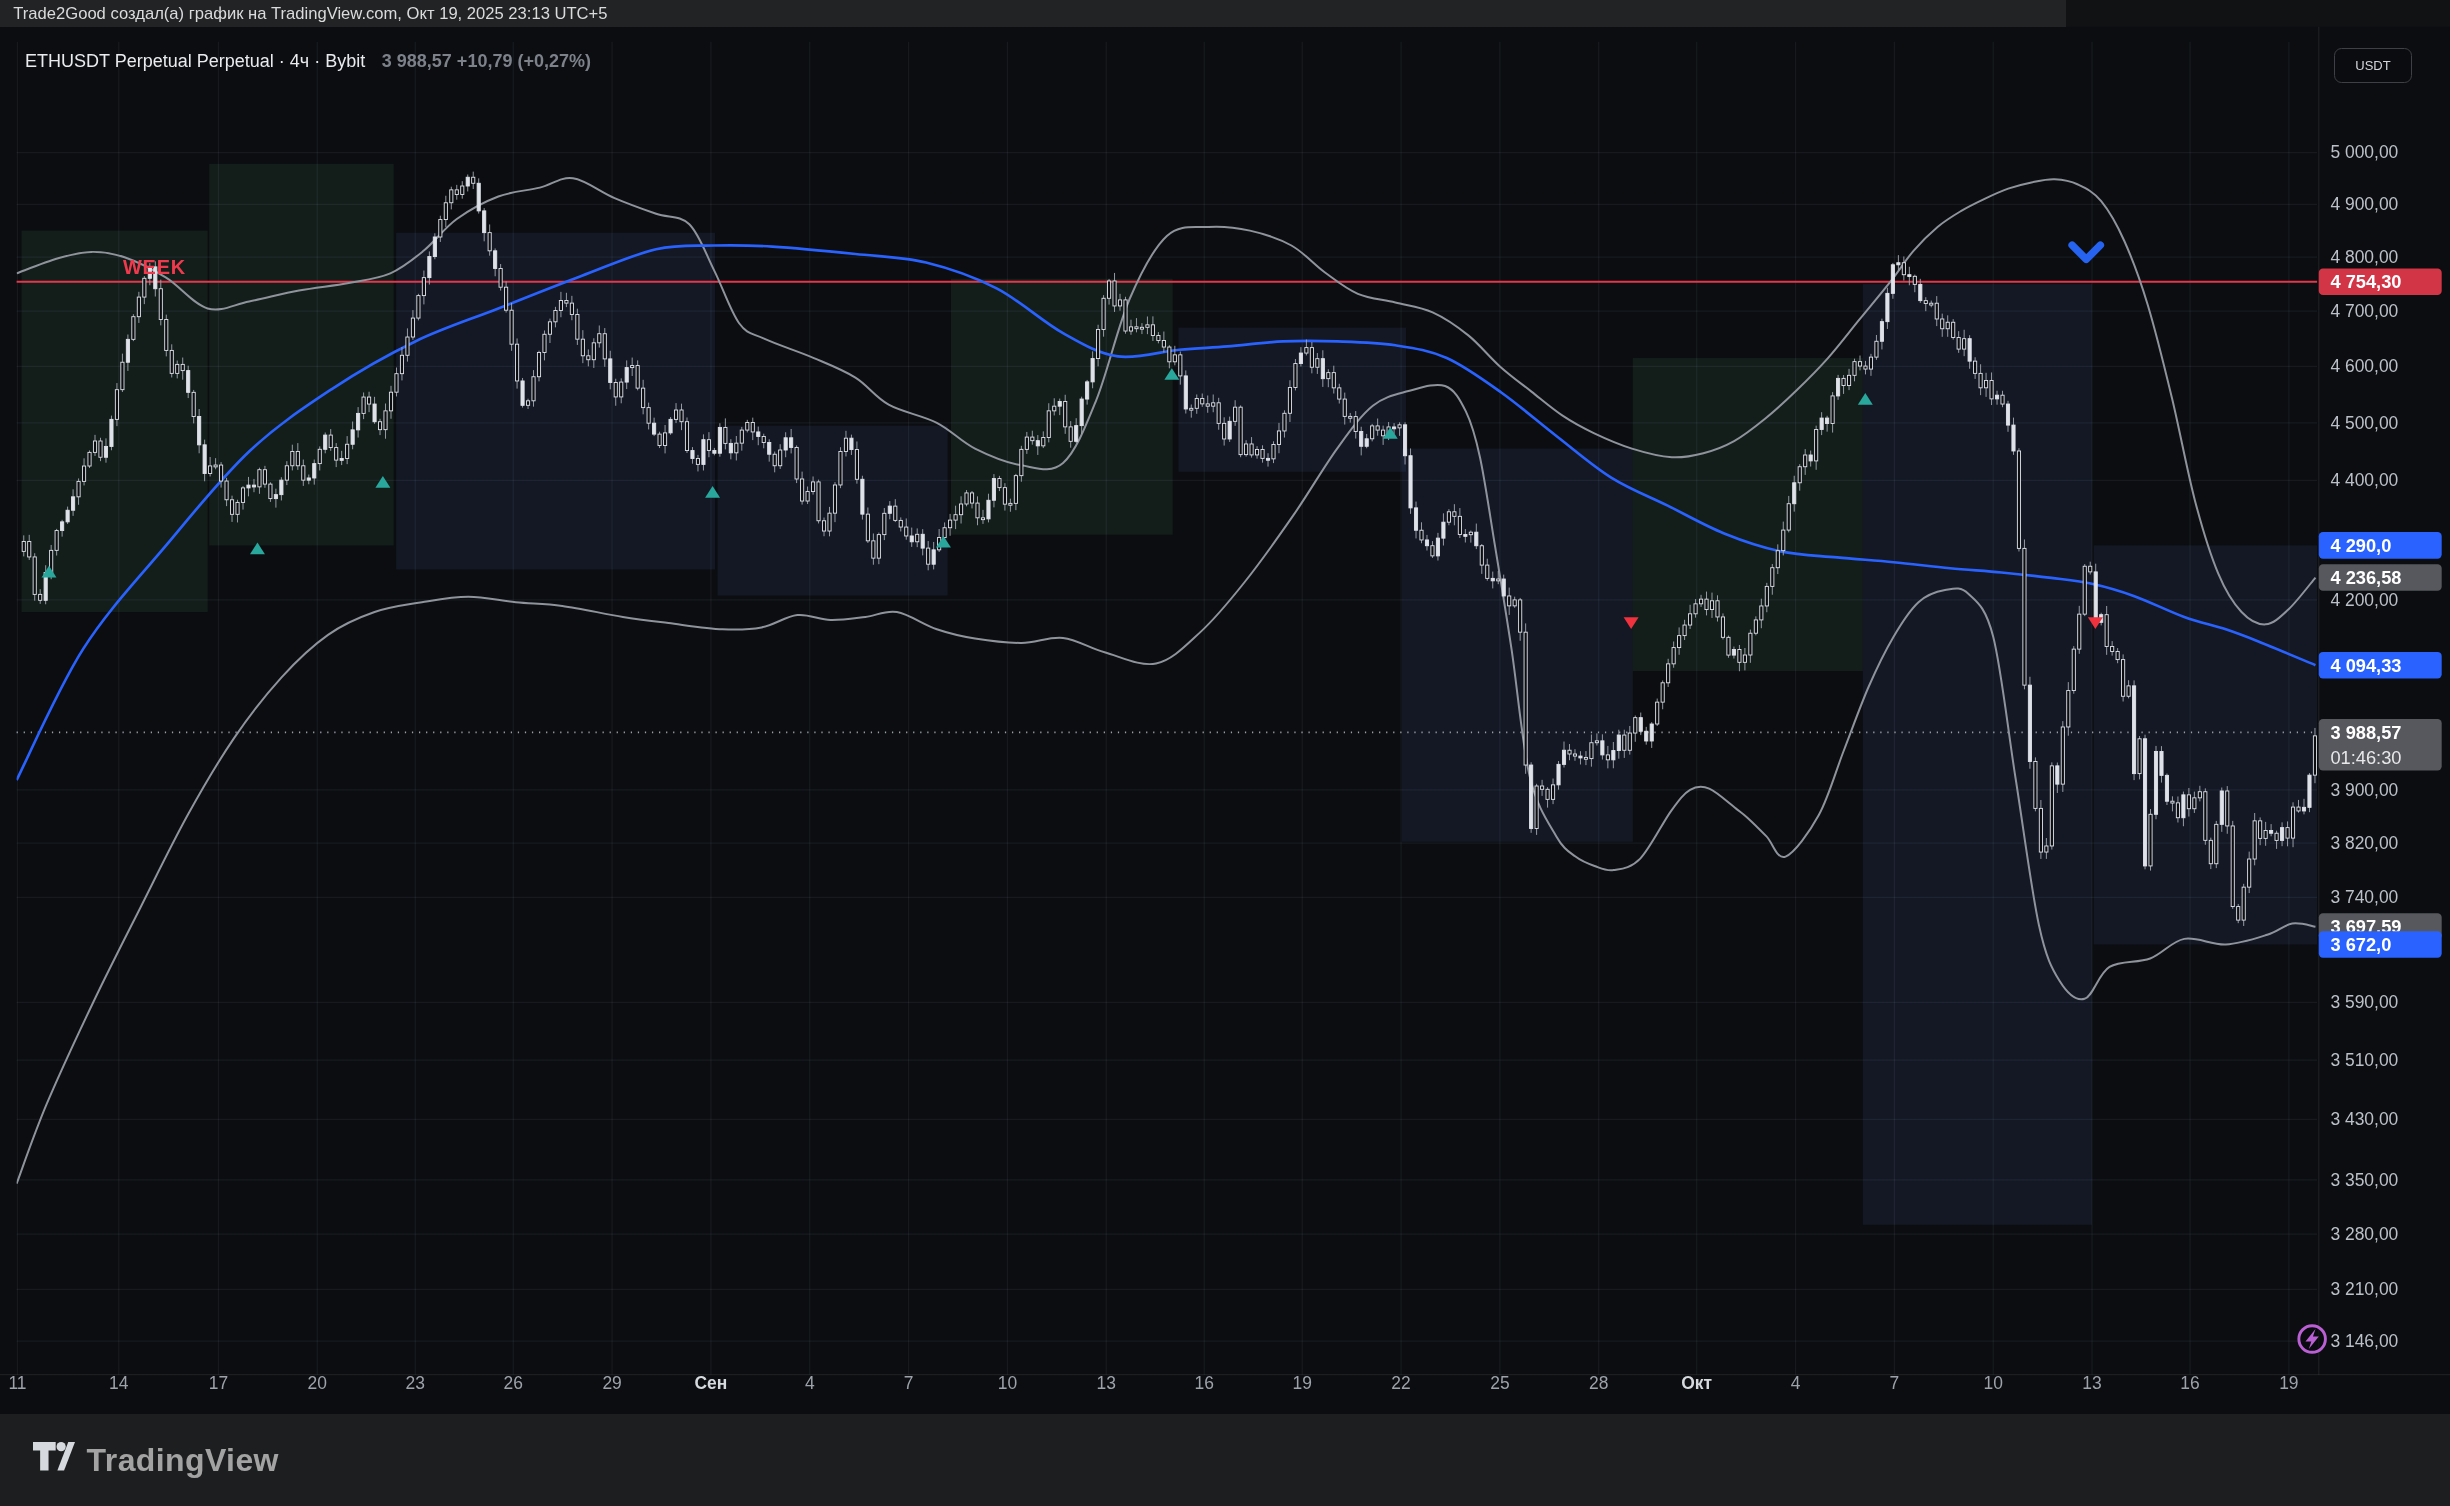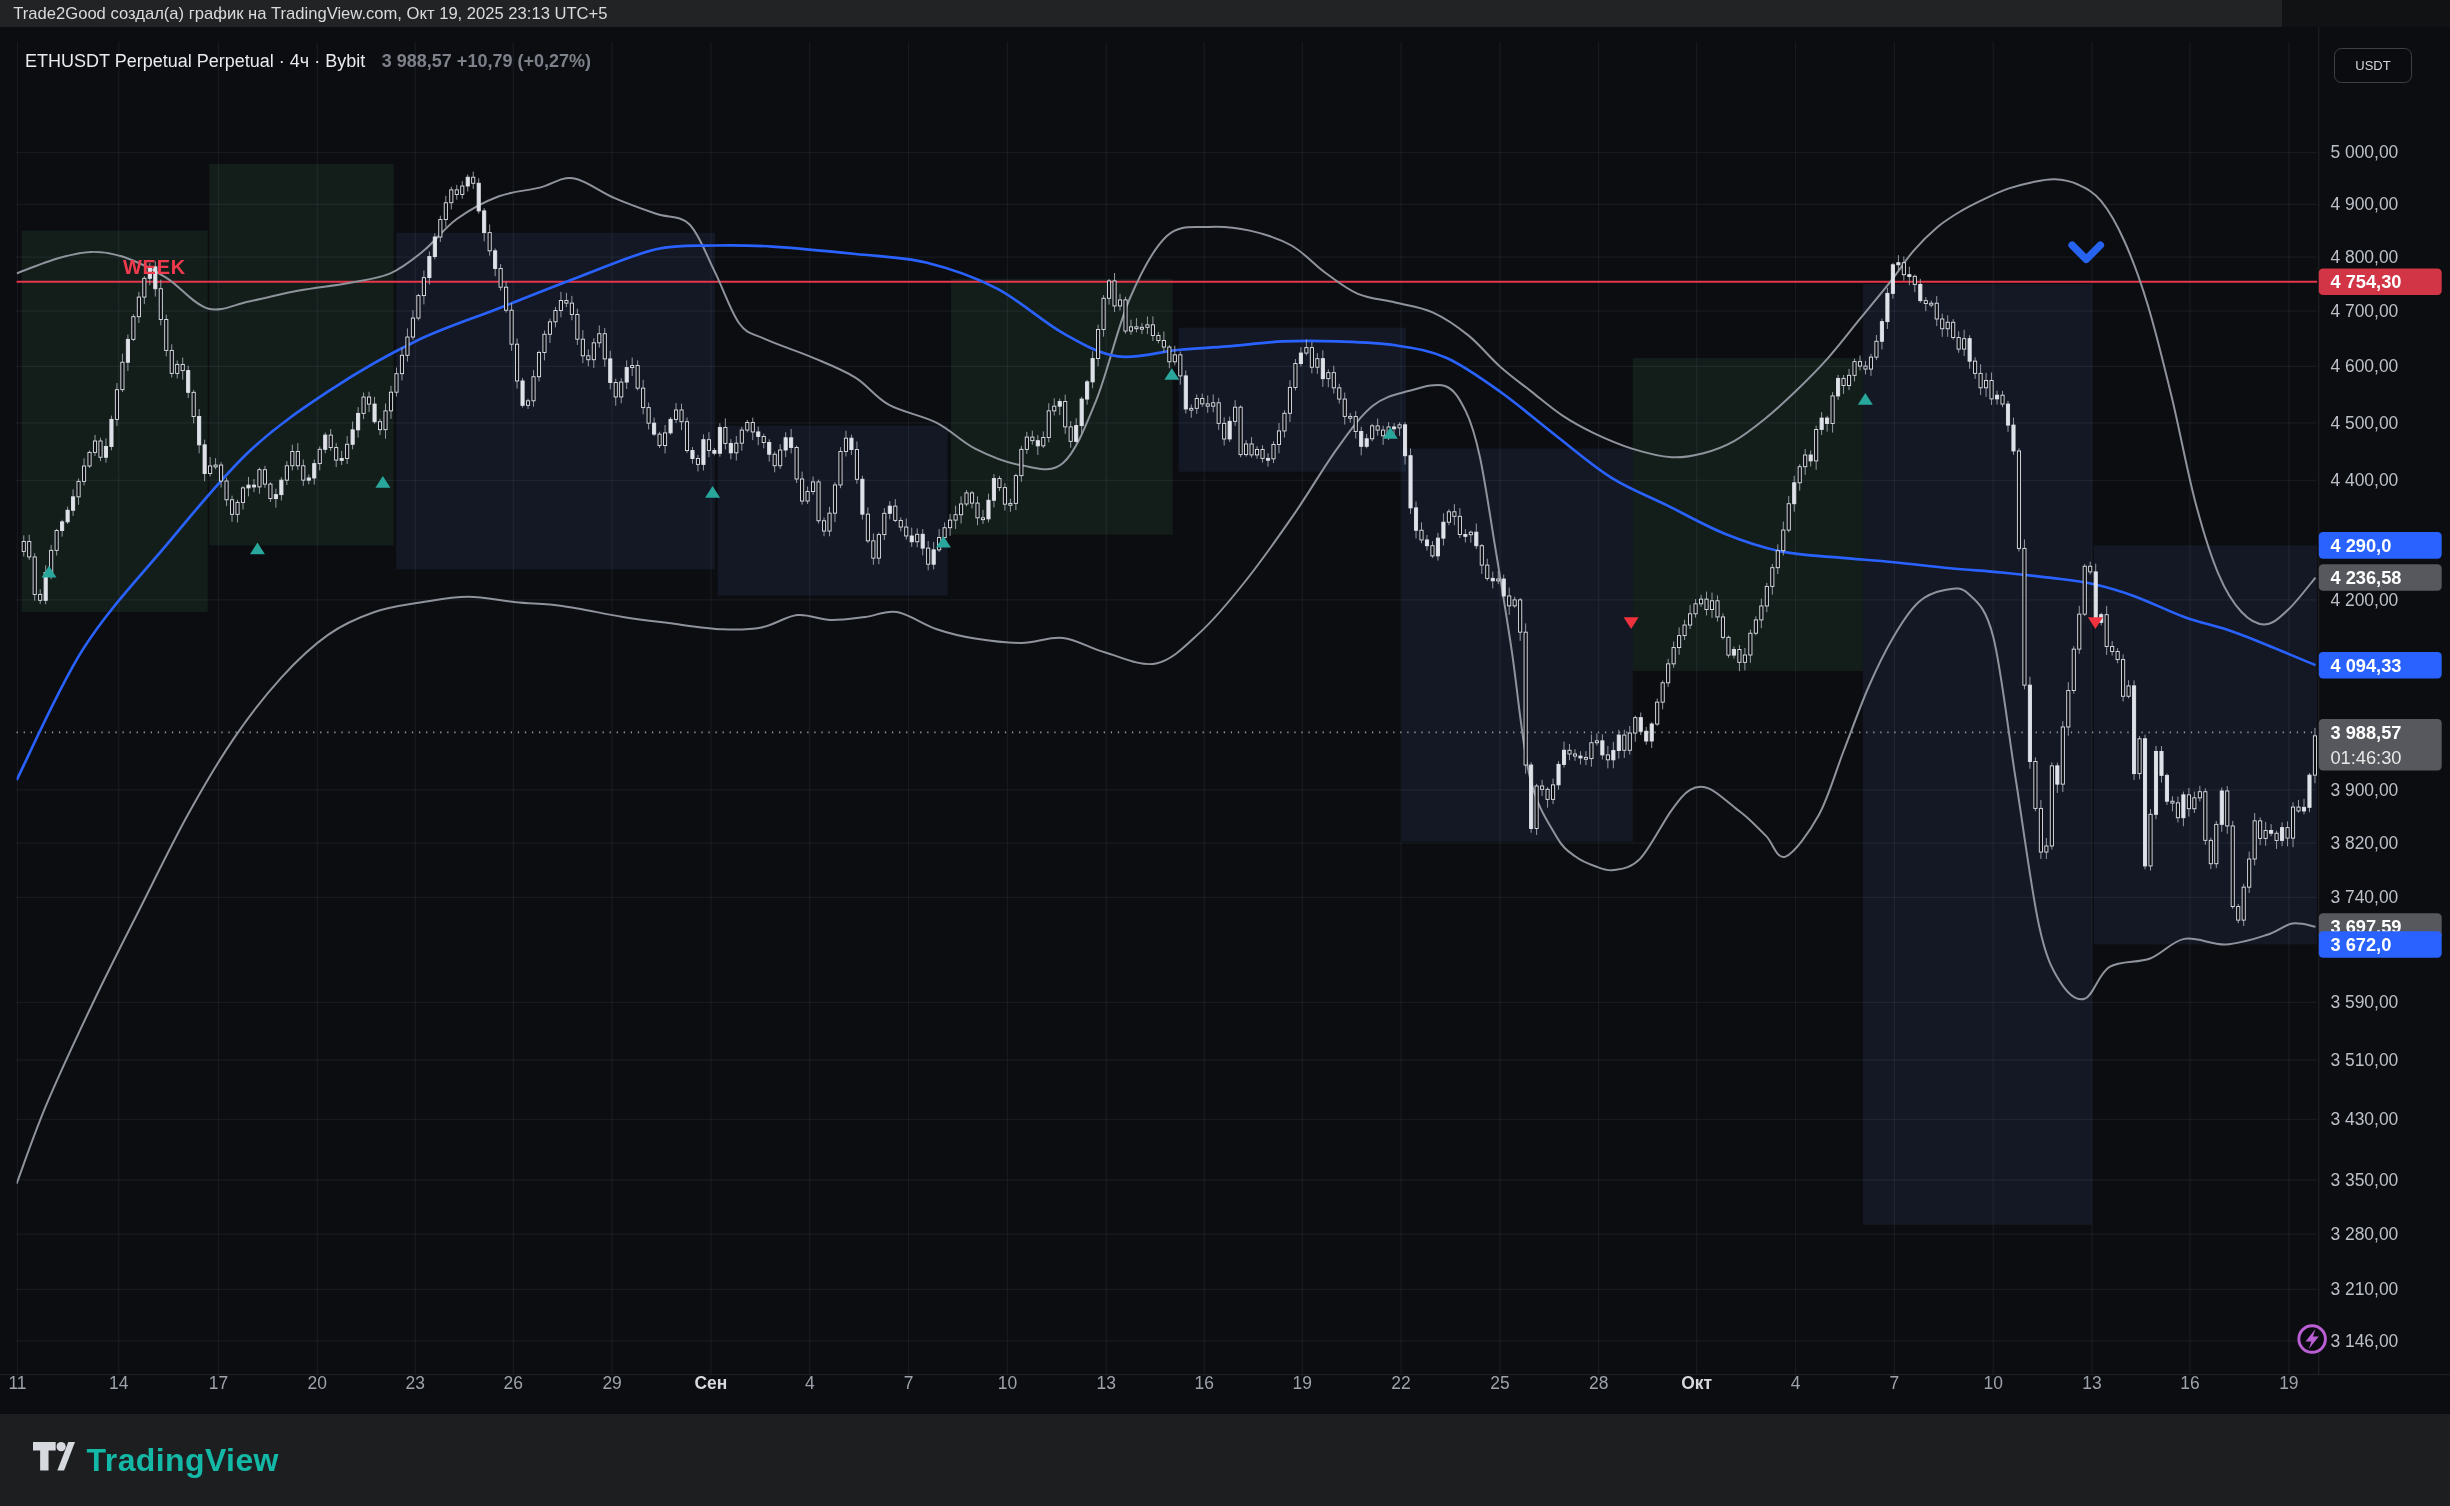--- a/index.html
+++ b/index.html
@@ -1,30 +1,30 @@
 <!DOCTYPE html>
 <html style="font-size:13.3px"><head>
 <meta charset="utf-8">
 <style>
   html,body{margin:0;padding:0;background:#111214;}
   body{width:2450px;height:1507px;position:relative;overflow:hidden;
        font-family:"Liberation Sans",sans-serif;-webkit-font-smoothing:antialiased;}
-  #top-bar{position:absolute;left:0;top:0;width:2282px;height:26.6px;background:#222324;z-index:5;}
+  #top-bar{position:absolute;left:0;top:0;width:2066px;height:26.6px;background:#222324;z-index:5;}
   #top-bar span{display:block;padding-left:13.3px;line-height:28px;font-size:16.6px;font-weight:500;color:#dadbdc;}
   #chart-svg{position:absolute;left:0;top:0;z-index:1;}
   #symbol-header{position:absolute;left:25px;top:51px;z-index:6;font-size:18px;white-space:nowrap;}
   #symbol-header .title{color:#e9ebee;font-weight:500;}
   #symbol-header .quote{color:#7d818a;margin-left:11.6px;font-weight:700;}
   #usdt-button{position:absolute;right:38px;top:48px;z-index:6;min-width:76px;height:33px;
       border:1.2px solid #3e4045;border-radius:7.5px;background:rgba(10,10,12,0.25);
       color:#d2d5db;font-size:13px;font-weight:500;display:flex;align-items:center;justify-content:center;cursor:pointer;}
   #footer{position:absolute;left:0;top:1414px;width:2450px;height:92px;background:#1d1e20;z-index:5;
       display:flex;align-items:center;}
   #logo{display:flex;align-items:center;margin-left:33px;cursor:pointer;}
-  #logo .logo-text{color:#14b8a6;font-size:32px;font-weight:700;margin-left:11.6px;letter-spacing:0.4px;}
+  #logo .logo-text{color:#a3a3a3;font-size:32px;font-weight:700;margin-left:11.6px;letter-spacing:0.4px;}
 </style>
 </head>
 <body>
 
 <div id="top-bar">
   <span>Trade2Good создал(а) график на TradingView.com, Окт 19, 2025 23:13 UTC+5</span>
 </div>
 
 <svg id="chart-svg" width="2450" height="1507" viewBox="0 0 2950 1814">
     <rect x="0" y="32" width="2950" height="1671" fill="#0b0d10"></rect>

